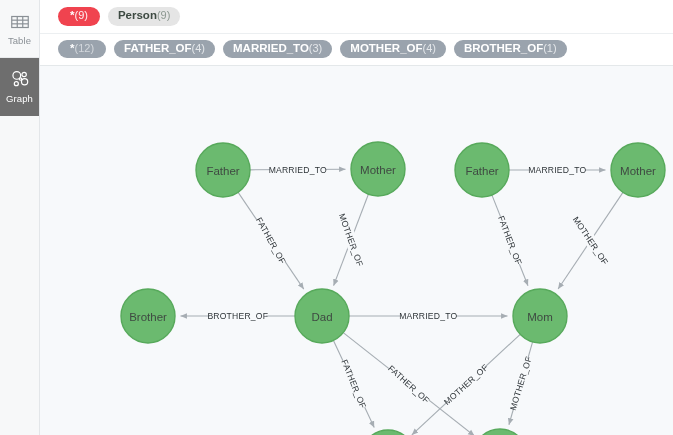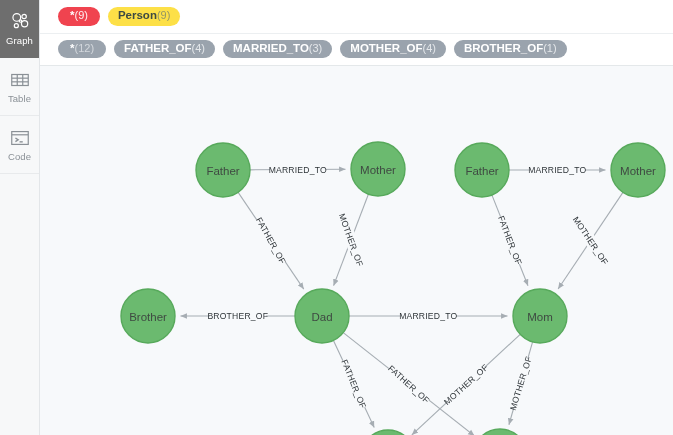--- a/index.html
+++ b/index.html
@@ -106,21 +106,21 @@
     font-size: 11px;
   }
   .chip.star-node {
     background: #f0434f;
     color: #ffffff;
     padding-left: 12px;
     padding-right: 12px;
   }
   .chip.star-node .cnt { color:#ffffff; opacity:.9; }
   .chip.label-node {
-    background: #fde047;
+    background: #e5e5e5;
     color: #3d4a42;
   }
   .chip.label-node .cnt { color: #6a7a70; }
   .chip.rel {
     background: #9aa3ad;
     color: #ffffff;
   }
   .chip.rel .cnt { color: #e8ebee; opacity:.95; }
   .chip.star-rel {
     background: #9aa3ad;
@@ -176,59 +176,48 @@
   .edge-label-bg {
     fill: #f7f9fb;
   }
 </style>
 </head>
 <body>
 
 <div id="app">
 
   <div id="sidebar">
+
+    <div class="rail-item">
+      <span class="rail-icon">
+        <svg viewBox="0 0 24 24" width="22" height="22" fill="none" stroke="currentColor" stroke-width="1.3">
+          <rect x="3" y="6" width="18" height="12"></rect>
+          <line x1="3" y1="10" x2="21" y2="10"></line>
+          <line x1="3" y1="14" x2="21" y2="14"></line>
+          <line x1="9" y1="6" x2="9" y2="18"></line>
+          <line x1="15" y1="6" x2="15" y2="18"></line>
+        </svg>
+      </span>
+      <span class="rail-label">Table</span>
+    </div>
 
     <div class="rail-item active">
       <span class="rail-icon">
         <svg viewBox="0 0 24 24" width="22" height="22" fill="none" stroke="currentColor" stroke-width="1.3">
           <circle cx="8.5" cy="7" r="4.2"></circle>
           <circle cx="16.5" cy="6" r="2.4"></circle>
           <circle cx="17" cy="14" r="3.4"></circle>
           <circle cx="8" cy="16" r="2.2"></circle>
           <circle cx="12.5" cy="11" r="1.3"></circle>
         </svg>
       </span>
       <span class="rail-label">Graph</span>
     </div>
 
-    <div class="rail-item">
-      <span class="rail-icon">
-        <svg viewBox="0 0 24 24" width="22" height="22" fill="none" stroke="currentColor" stroke-width="1.3">
-          <rect x="3" y="6" width="18" height="12"></rect>
-          <line x1="3" y1="10" x2="21" y2="10"></line>
-          <line x1="3" y1="14" x2="21" y2="14"></line>
-          <line x1="9" y1="6" x2="9" y2="18"></line>
-          <line x1="15" y1="6" x2="15" y2="18"></line>
-        </svg>
-      </span>
-      <span class="rail-label">Table</span>
-    </div>
-
-
-    <div class="rail-item">
-      <span class="rail-icon">
-        <svg viewBox="0 0 24 24" width="22" height="22" fill="none" stroke="currentColor" stroke-width="1.3">
-          <rect x="3" y="5" width="18" height="14"></rect>
-          <line x1="3" y1="8.5" x2="21" y2="8.5"></line>
-          <path d="M7 12 L10 14 L7 16" stroke-width="1.5"></path>
-          <line x1="11.5" y1="16.2" x2="15" y2="16.2" stroke-width="1.5"></line>
-        </svg>
-      </span>
-      <span class="rail-label">Code</span>
-    </div>
+
 
     <div style="flex:1;border-right:0;"></div>
   </div>
 
   <div id="content">
 
     <div class="legend-row" id="node-legend">
         <div class="chip star-node">
           <span>*</span>
           <span class="cnt">(9)</span>

